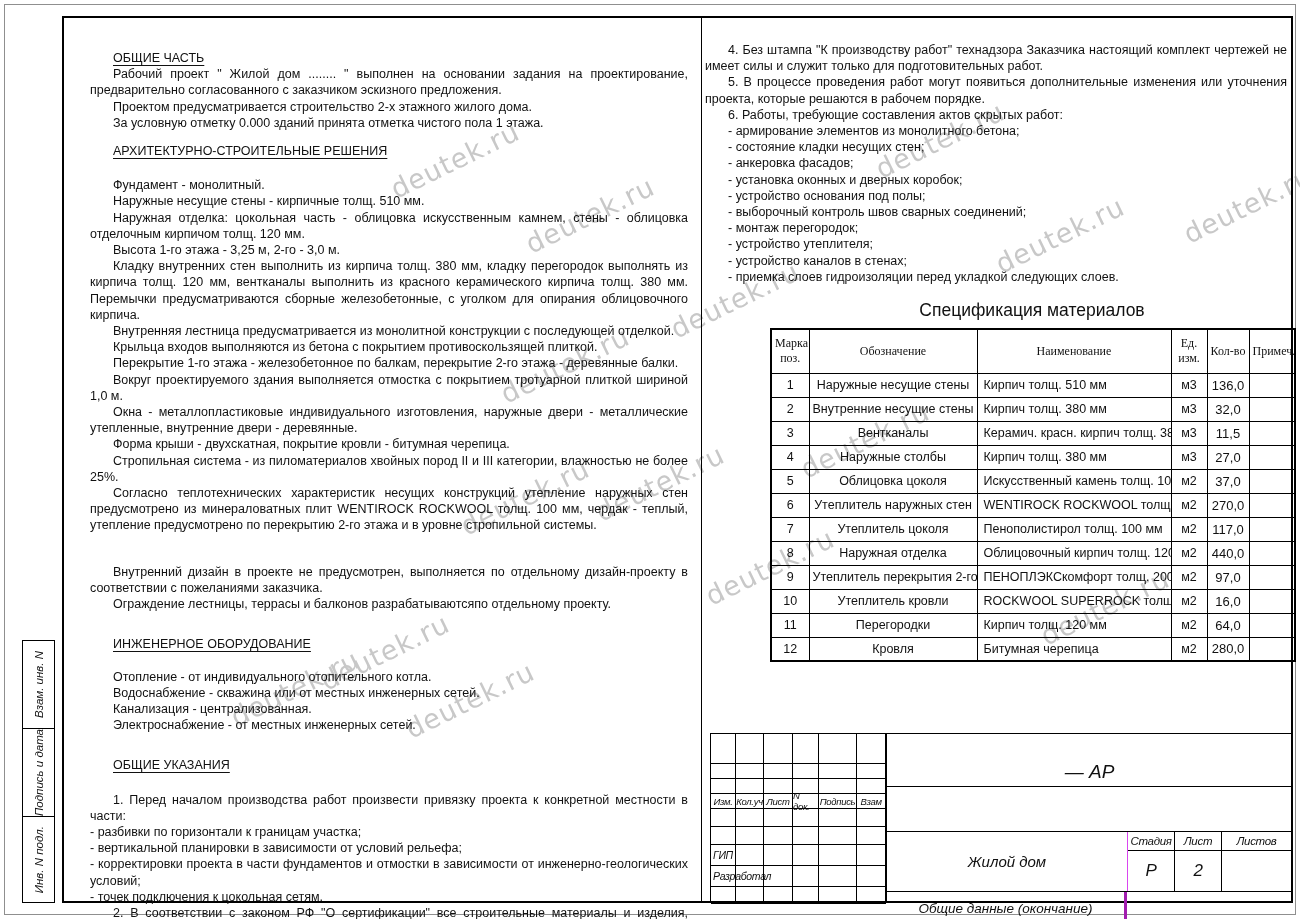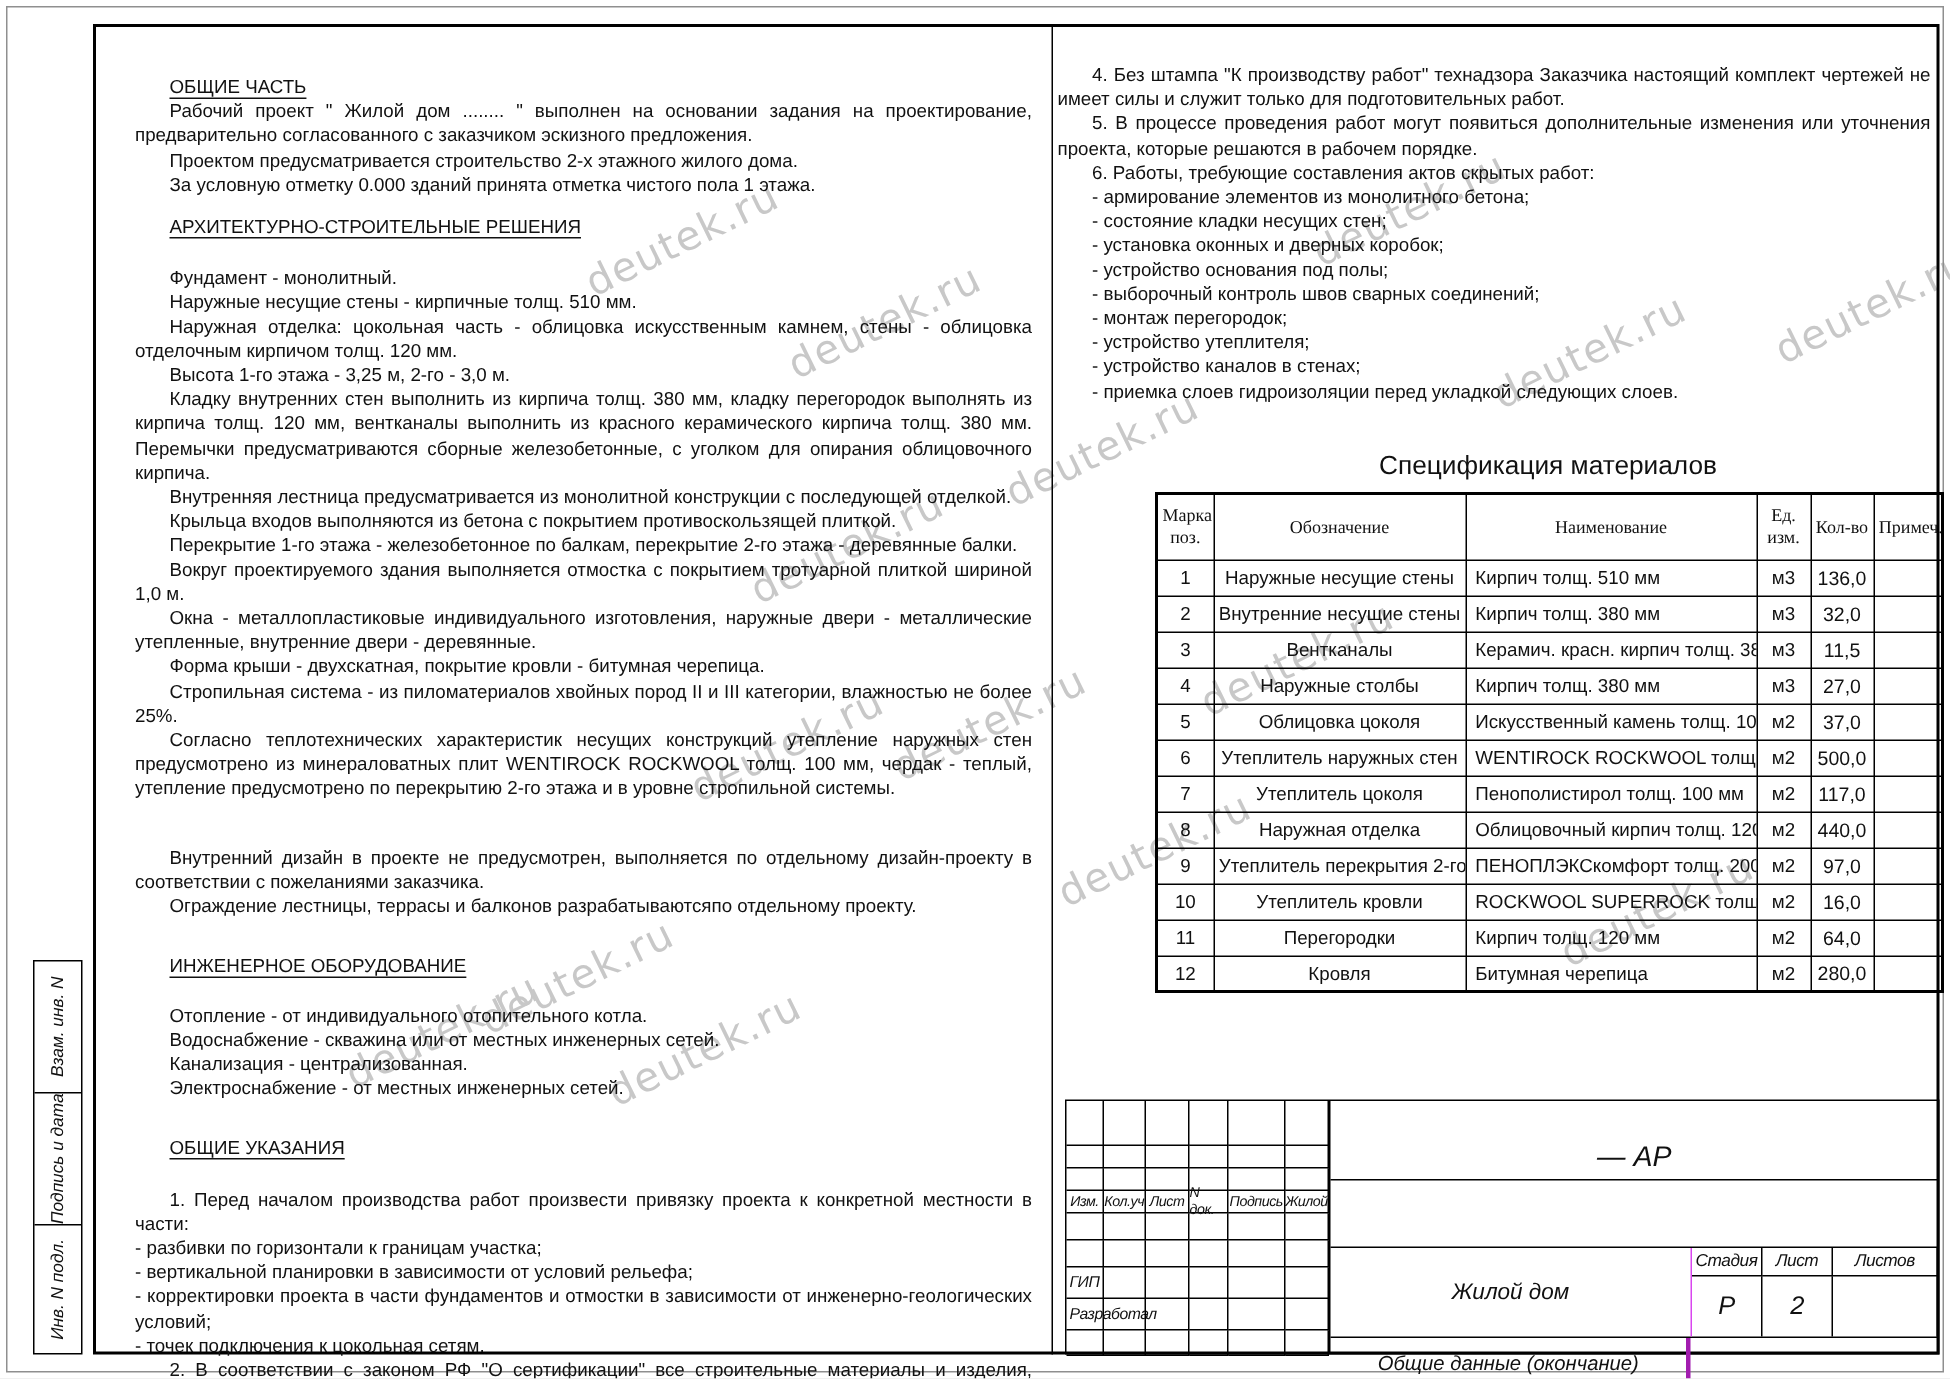--- a/index.html
+++ b/index.html
@@ -132,20 +132,21 @@
       <div class="para flush">- корректировки проекта в части фундаментов и отмостки в зависимости от инженерно-геологических условий;</div>
       <div class="para flush">- точек подключения к цокольная сетям.</div>
       <div class="para">2. В соответствии с законом РФ "О сертификации" все строительные материалы и изделия, используемые в строительстве, должны быть сертифицированы на предмет гигиенической и пожарной безопасности.</div>
     </div>
   <div id="right-col">
       <div class="para">4. Без штампа "К производству работ" технадзора Заказчика настоящий комплект чертежей не имеет силы и служит только для подготовительных работ.</div>
       <div class="para">5. В процессе проведения работ могут появиться дополнительные изменения или уточнения проекта, которые решаются в рабочем порядке.</div>
       <div class="para">6. Работы, требующие составления актов скрытых работ:</div>
       <div class="para">- армирование элементов из монолитного бетона;</div>
       <div class="para">- состояние кладки несущих стен;</div>
+      <div class="para">- анкеровка фасадов;</div>
       <div class="para">- установка оконных и дверных коробок;</div>
       <div class="para">- устройство основания под полы;</div>
       <div class="para">- выборочный контроль швов сварных соединений;</div>
       <div class="para">- монтаж перегородок;</div>
       <div class="para">- устройство утеплителя;</div>
       <div class="para">- устройство каналов в стенах;</div>
       <div class="para">- приемка слоев гидроизоляции перед укладкой следующих слоев.</div>
     </div>
 
   <div id="spec">
@@ -210,21 +211,21 @@
             <td class="c2">Искусственный камень толщ. 10 мм</td>
             <td class="c3">м2</td>
             <td class="c4">37,0</td>
             <td class="c5"></td>
           </tr>
           <tr>
             <td class="c0">6</td>
             <td class="c1">Утеплитель наружных стен</td>
             <td class="c2">WENTIROCK ROCKWOOL толщ. 100 мм</td>
             <td class="c3">м2</td>
-            <td class="c4">500,0</td>
+            <td class="c4">270,0</td>
             <td class="c5"></td>
           </tr>
           <tr>
             <td class="c0">7</td>
             <td class="c1">Утеплитель цоколя</td>
             <td class="c2">Пенополистирол толщ. 100 мм</td>
             <td class="c3">м2</td>
             <td class="c4">117,0</td>
             <td class="c5"></td>
           </tr>
@@ -293,21 +294,21 @@
           <div class="tbc"></div>
           <div class="tbc"></div>
           <div class="tbc"></div>
         </div>
       <div id="tbHead" class="tb-grid">
           <div class="tbc">Изм.</div>
           <div class="tbc">Кол.уч</div>
           <div class="tbc">Лист</div>
           <div class="tbc">N док.</div>
           <div class="tbc">Подпись</div>
-          <div class="tbc">Жилой</div>
+          <div class="tbc">Взам</div>
         </div>
       <div id="tbLow" class="tb-grid">
           <div class="tbc"></div>
           <div class="tbc"></div>
           <div class="tbc"></div>
           <div class="tbc"></div>
           <div class="tbc"></div>
           <div class="tbc"></div>
           <div class="tbc"></div>
           <div class="tbc"></div>

